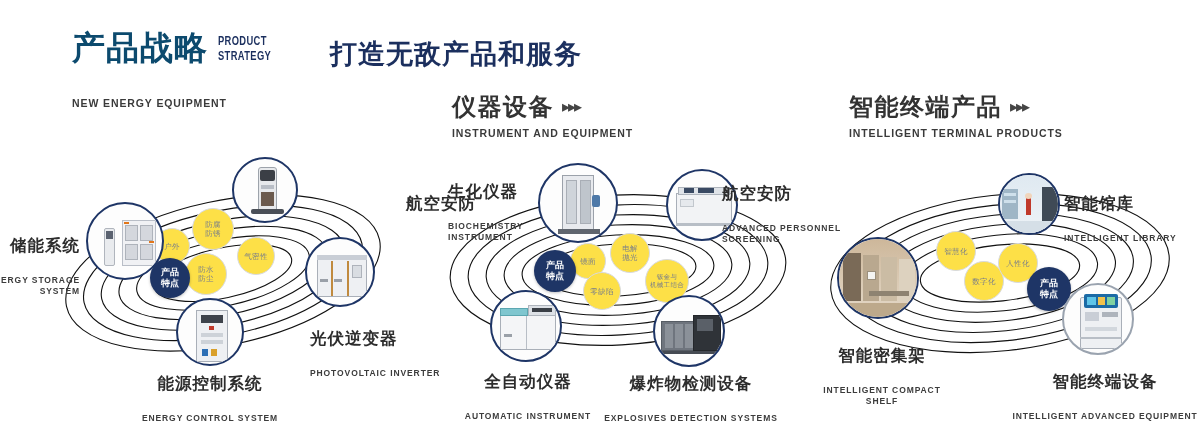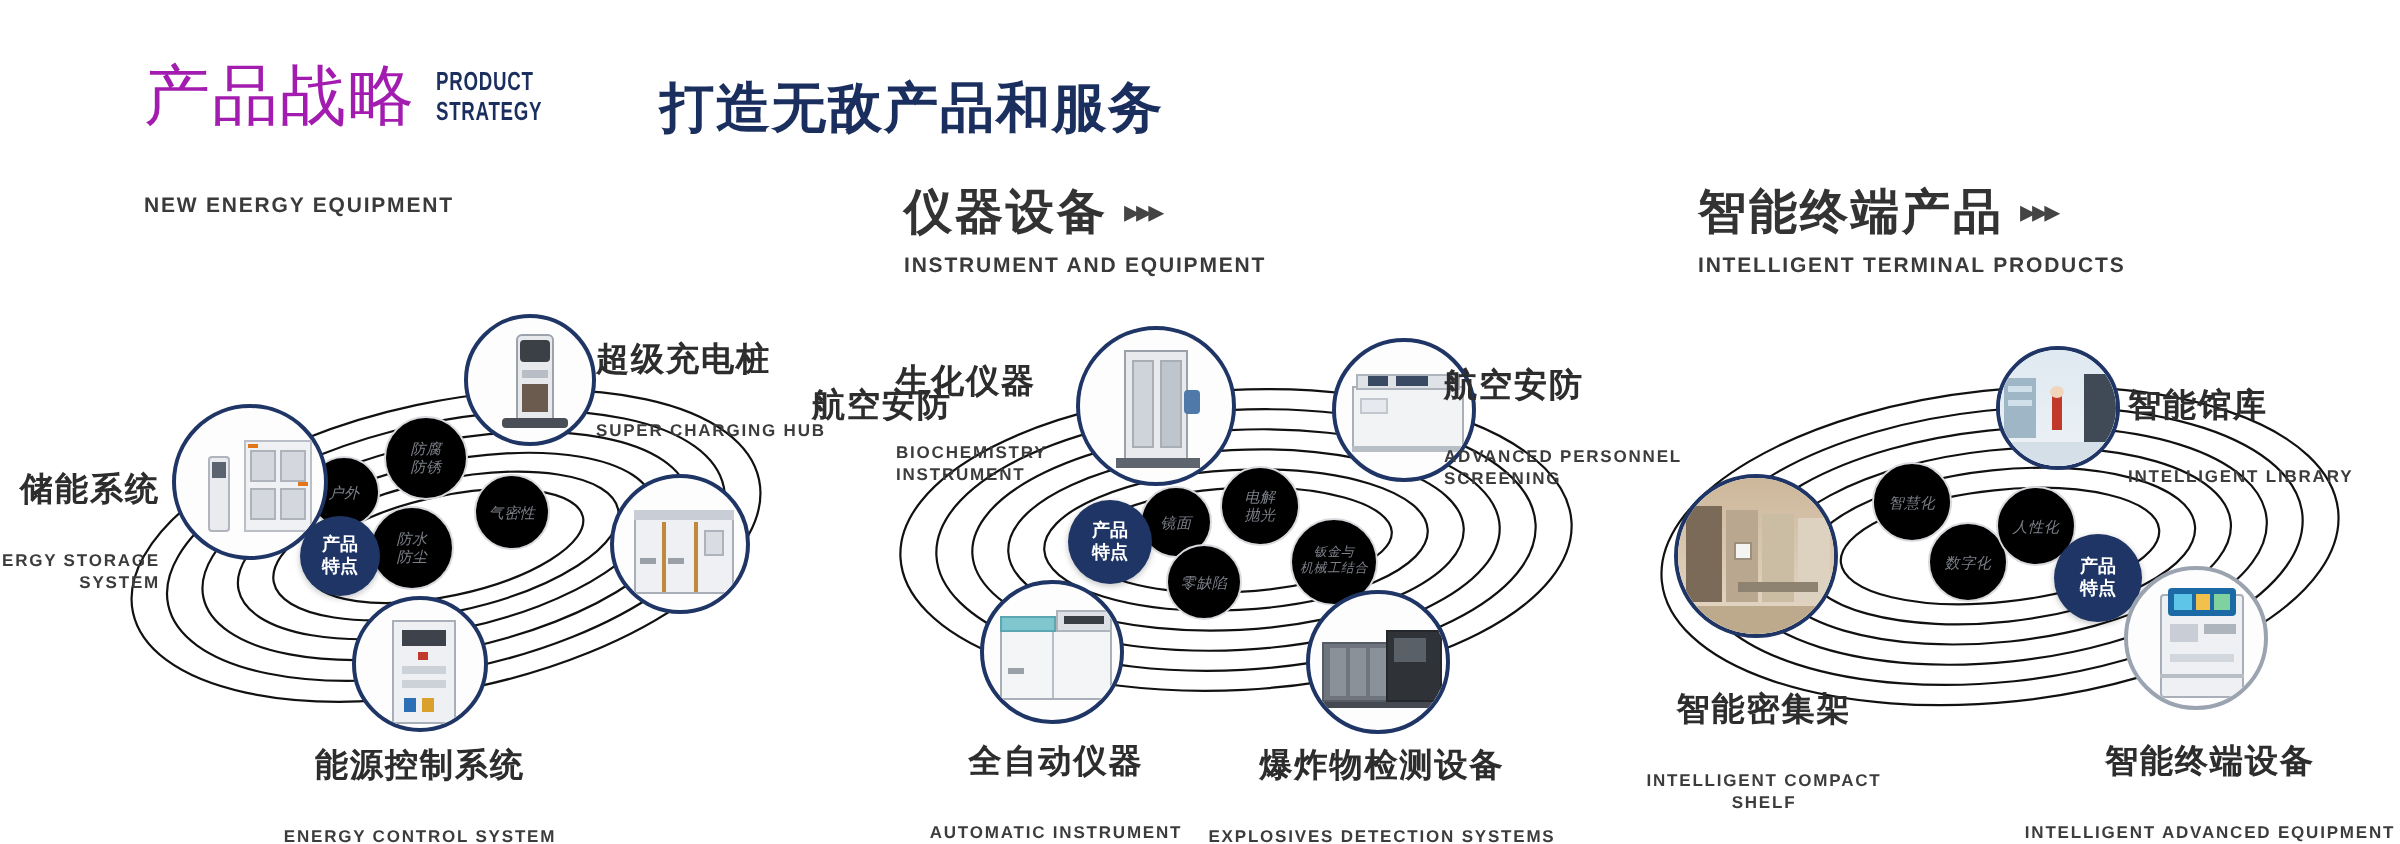--- a/index.html
+++ b/index.html
@@ -8,22 +8,22 @@
     width: 1200px; height: 422px;
     font-family: "Liberation Sans", "DejaVu Sans", sans-serif;
     position: relative; overflow: hidden;
     color: #2b2b2b;
   }
 
   
   .header { position: absolute; left: 0; top: 0; width: 1200px; height: 88px; }
   .hdr-cn {
     position: absolute; left: 72px; top: 28px;
-    font-size: 33px; font-weight: normal; letter-spacing: 1px;
-    color: #a21caf; line-height: 40px; white-space: nowrap;
+    font-size: 33px; font-weight: bold; letter-spacing: 1px;
+    color: #0c4a6e; line-height: 40px; white-space: nowrap;
   }
   .hdr-en {
     position: absolute; left: 218px; top: 33px;
     font-size: 13px; font-weight: bold; line-height: 15px;
     color: #1b2f5e; letter-spacing: 0.5px;
     transform: scaleX(0.72); transform-origin: left top;
     white-space: pre-line;
   }
   .hdr-sub {
     position: absolute; left: 330px; top: 36px;
@@ -56,26 +56,25 @@
     position: absolute; border-radius: 50%;
     border: 2.5px solid #1e3566; overflow: hidden;
     background: #fdfdfd;
   }
   .node.grey { border-color: #9aa3af; }
   .node .ph { position: absolute; left: 0; top: 0; right: 0; bottom: 0; }
 
   
   .feat {
     position: absolute; border-radius: 50%;
-    border: 1px solid #d8dade; background: #000000;
+    border: 1px solid #d8dade; background: #fde047;
     display: flex; align-items: center; justify-content: center;
     text-align: center; color: #7b7f88;
     font-size: 7.5px; line-height: 9px; letter-spacing: 0.3px;
     white-space: pre-line;
-    font-style: italic;
   }
   .core {
     position: absolute; border-radius: 50%;
     background: #1e3566; color: #ffffff;
     display: flex; align-items: center; justify-content: center;
     text-align: center; font-size: 9px; font-weight: bold;
     line-height: 11px; white-space: pre-line;
     box-shadow: 0 1px 3px rgba(0,0,0,.25);
   }
 
@@ -159,35 +158,35 @@
 
   <div class="node" style="left:192px; top:2px; width:66px; height:66px;">
     <div class="ph">
       <div class="dev" style="left:24px;top:8px;width:19px;height:44px;background:#e7e9ec;border:1px solid #9da3ab;border-radius:3px 3px 0 0;"></div>
       <div class="dev" style="left:26px;top:11px;width:15px;height:11px;background:#3b3f46;border-radius:2px;"></div>
       <div class="dev" style="left:27px;top:26px;width:13px;height:4px;background:#b9bec6;"></div>
       <div class="dev" style="left:27px;top:33px;width:13px;height:14px;background:#6b5a4e;"></div>
       <div class="dev" style="left:17px;top:50px;width:33px;height:5px;background:#4a4f57;border-radius:2px;"></div>
     </div>
   </div>
-  <div class="plabel" style="left:258px; top:-3px; width:130px;">
-    <div class="cn">超级充电桩</div>
-    <div class="en">SUPER CHARGING HUB</div>
-  </div>
 
   <div class="node" style="left:265px; top:82px; width:70px; height:70px;">
     <div class="ph">
       <div class="dev" style="left:10px;top:16px;width:50px;height:42px;background:#eef0f3;border:1px solid #a9afb8;"></div>
       <div class="dev" style="left:10px;top:16px;width:50px;height:5px;background:#c9ced6;"></div>
       <div class="dev" style="left:24px;top:22px;width:1.5px;height:35px;background:#c08a3e;"></div>
       <div class="dev" style="left:40px;top:22px;width:1.5px;height:35px;background:#c08a3e;"></div>
       <div class="dev" style="left:45px;top:26px;width:10px;height:13px;background:#d9dde2;border:1px solid #aeb3bb;"></div>
       <div class="dev" style="left:13px;top:40px;width:8px;height:3px;background:#9aa0a8;"></div>
       <div class="dev" style="left:27px;top:40px;width:8px;height:3px;background:#9aa0a8;"></div>
     </div>
+  </div>
+  <div class="plabel" style="left:270px; top:155px; width:140px;">
+    <div class="cn">光伏逆变器</div>
+    <div class="en">PHOTOVOLTAIC INVERTER</div>
   </div>
 
   <div class="node" style="left:136px; top:143px; width:68px; height:68px;">
     <div class="ph">
       <div class="dev" style="left:18px;top:10px;width:32px;height:52px;background:#eef0f3;border:1px solid #a9afb8;"></div>
       <div class="dev" style="left:23px;top:15px;width:22px;height:8px;background:#3e434b;"></div>
       <div class="dev" style="left:31px;top:26px;width:5px;height:4px;background:#c0392b;"></div>
       <div class="dev" style="left:23px;top:33px;width:22px;height:4px;background:#cdd2d8;"></div>
       <div class="dev" style="left:23px;top:40px;width:22px;height:4px;background:#cdd2d8;"></div>
       <div class="dev" style="left:24px;top:49px;width:6px;height:7px;background:#2d6fb5;"></div>

